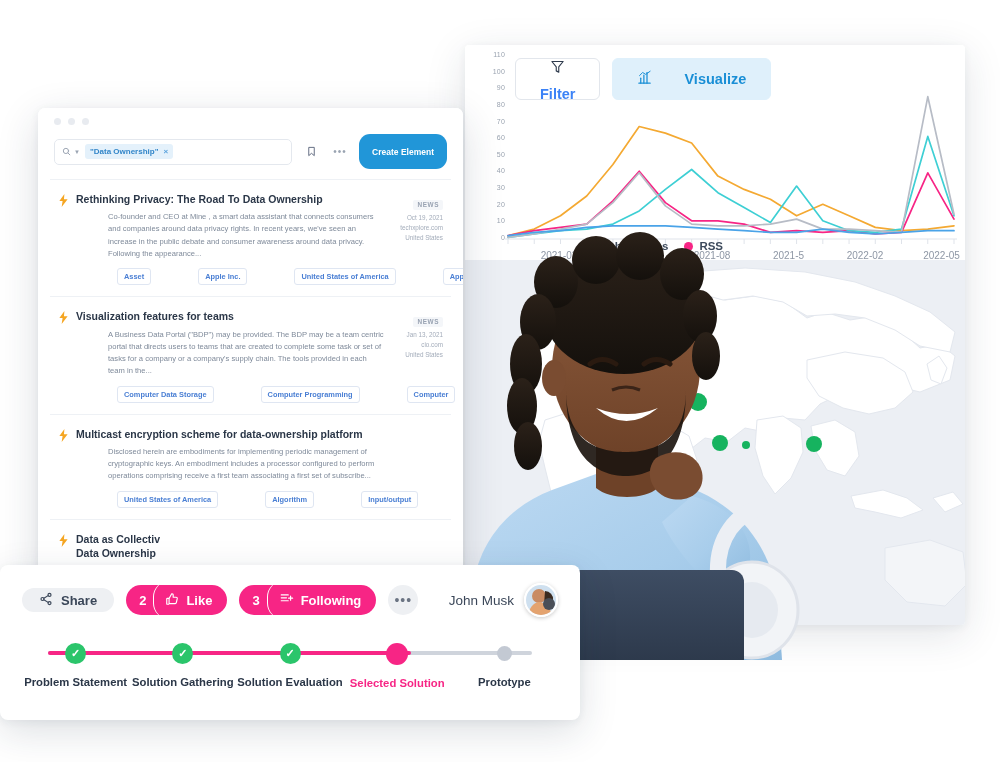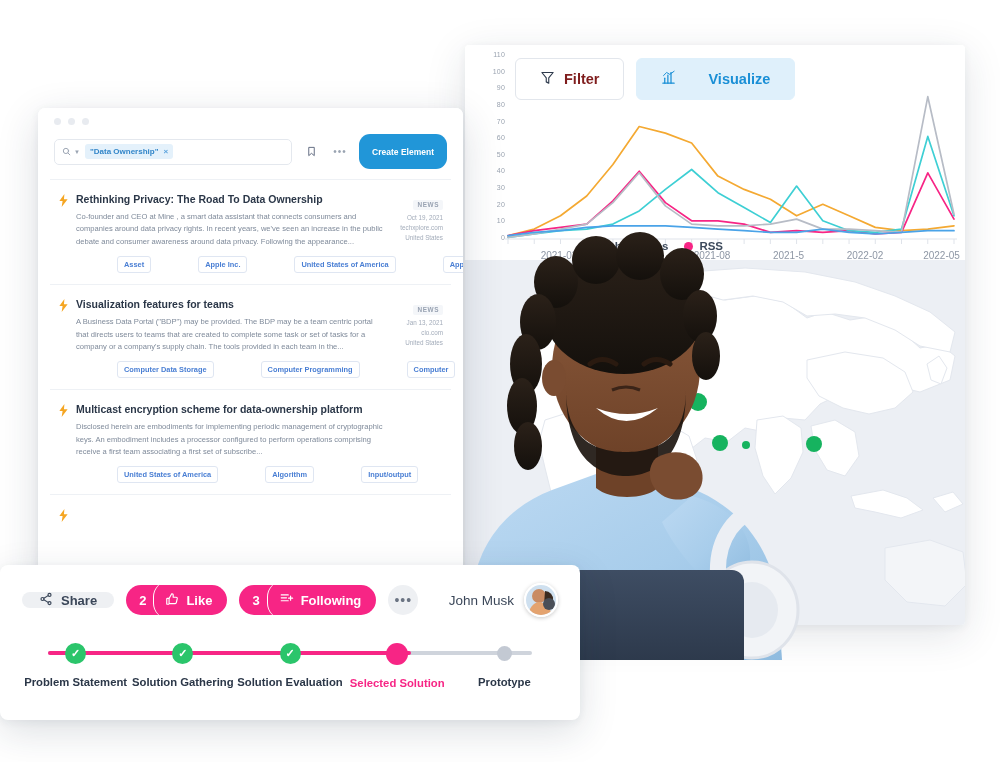--- a/index.html
+++ b/index.html
@@ -57,21 +57,21 @@
     display: flex; gap: 12px; z-index: 5;
   }
   .btn-filter, .btn-visualize {
     display: flex; align-items: center; gap: 9px;
     height: 42px; padding: 0 24px;
     border-radius: 6px;
     font-size: 14.5px; font-weight: 600;
     cursor: pointer;
   }
   .btn-filter {
-    background: #fff; border: 1px solid #e2e6ec; color: #7f1d1d;
+    background: #fff; border: 1px solid #e2e6ec; color: #3b82f6; flex-direction: column;
   }
   .btn-visualize {
     background: #dff0fb; border: 1px solid #dff0fb; color: #1a8fd6; gap: 32px;
   }
   .legend {
     position: absolute; left: 120px; top: 195px;
     display: flex; align-items: center; gap: 16px;
     z-index: 5;
   }
   .legend-item { display: flex; align-items: center; gap: 6px; }
@@ -147,20 +147,21 @@
   }
   .bolt { flex: 0 0 auto; margin-top: 1px; }
   .rc-body { flex: 1; min-width: 0; padding-right: 58px; }
   .rc-title {
     font-size: 10.5px; font-weight: 700; color: #2b3748;
     line-height: 1.35; margin-bottom: 5px;
   }
   .rc-snippet {
     font-size: 7.6px; color: #7f8a9a; line-height: 1.62;
     margin-bottom: 8px;
+    margin-left: 32px;
   }
   .rc-tags { display: flex; gap: 6px; flex-wrap: nowrap; }
   .tag {
     border: 1px solid #dfe6f2; border-radius: 3px;
     padding: 3px 6px; font-size: 7.4px; font-weight: 700;
     color: #4a7fd4; white-space: nowrap;
     cursor: pointer; background: #fff; margin-left: 41px;
   }
   .rc-meta {
     position: absolute; right: 8px; top: 13px;
@@ -193,21 +194,21 @@
     box-shadow: 0 12px 38px rgba(30,45,70,0.15), 0 2px 8px rgba(30,45,70,0.06);
     z-index: 6;
   }
   .social-row {
     display: flex; align-items: center;
     padding: 18px 22px 0 22px; gap: 12px;
   }
   .pill-share {
     display: flex; align-items: center; gap: 8px;
     background: #eef0f3; color: #3b4759;
-    border-radius: 16px; height: 16px; padding: 0 17px;
+    border-radius: 16px; height: 24px; padding: 0 17px;
     font-size: 13px; font-weight: 600; cursor: pointer;
   }
   .pill-count {
     display: flex; align-items: center;
     background: #f72585; border-radius: 16px;
     height: 30px; cursor: pointer; overflow: hidden;
   }
   .pc-num {
     color: #fff; font-size: 13px; font-weight: 700;
     padding: 0 7px 0 13px;
@@ -504,20 +505,23 @@
             <span class="tag">Algorithm</span>
             <span class="tag">Input/output</span>
             <span class="tag">Centr</span>
           </div>
         </div>
       </div>
       <div class="result-card">
         <span class="bolt"><svg width="11" height="13" viewBox="0 0 24 28" fill="#f5a623">
             <path d="M14 0 L3 15 h7 L8 28 L21 11 h-8 z"></path>
           </svg></span>
+        <div class="rc-body">
+          <div class="rc-title">Data as Collectiv<br><span>Data Ownership</span></div>
+        </div>
       </div>
     </div>
 </div>
 
 <svg id="person-photo" viewBox="0 0 420 520">
   <defs>
     <linearGradient id="sweater" x1="0" y1="0" x2="1" y2="1">
       <stop offset="0%" stop-color="#bcd9f2"></stop>
       <stop offset="55%" stop-color="#a8cdeb"></stop>
       <stop offset="100%" stop-color="#8fbbdf"></stop>

